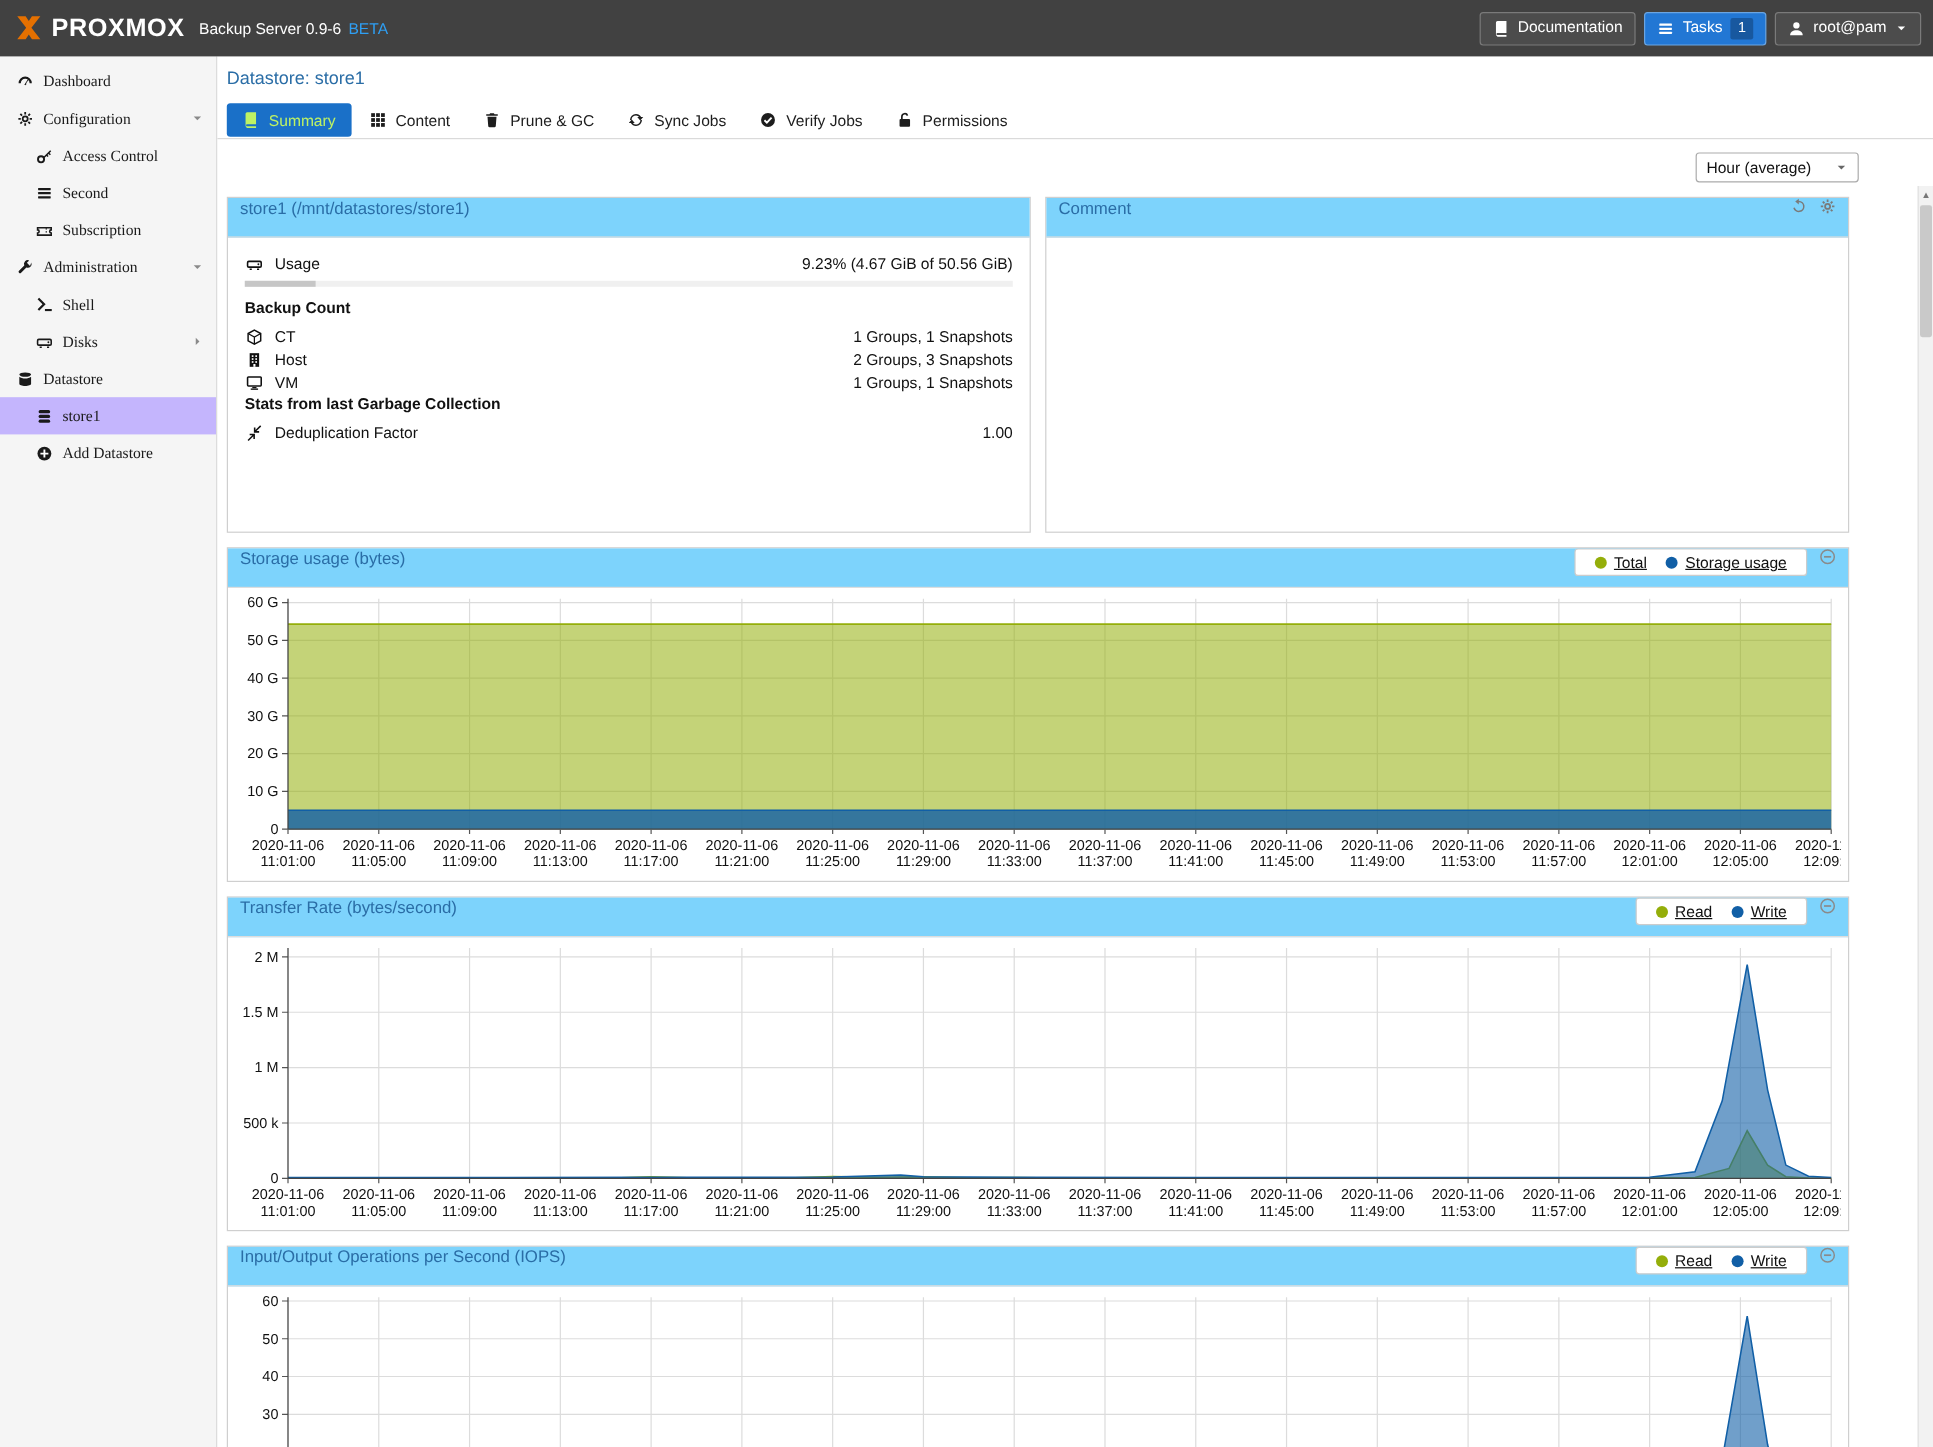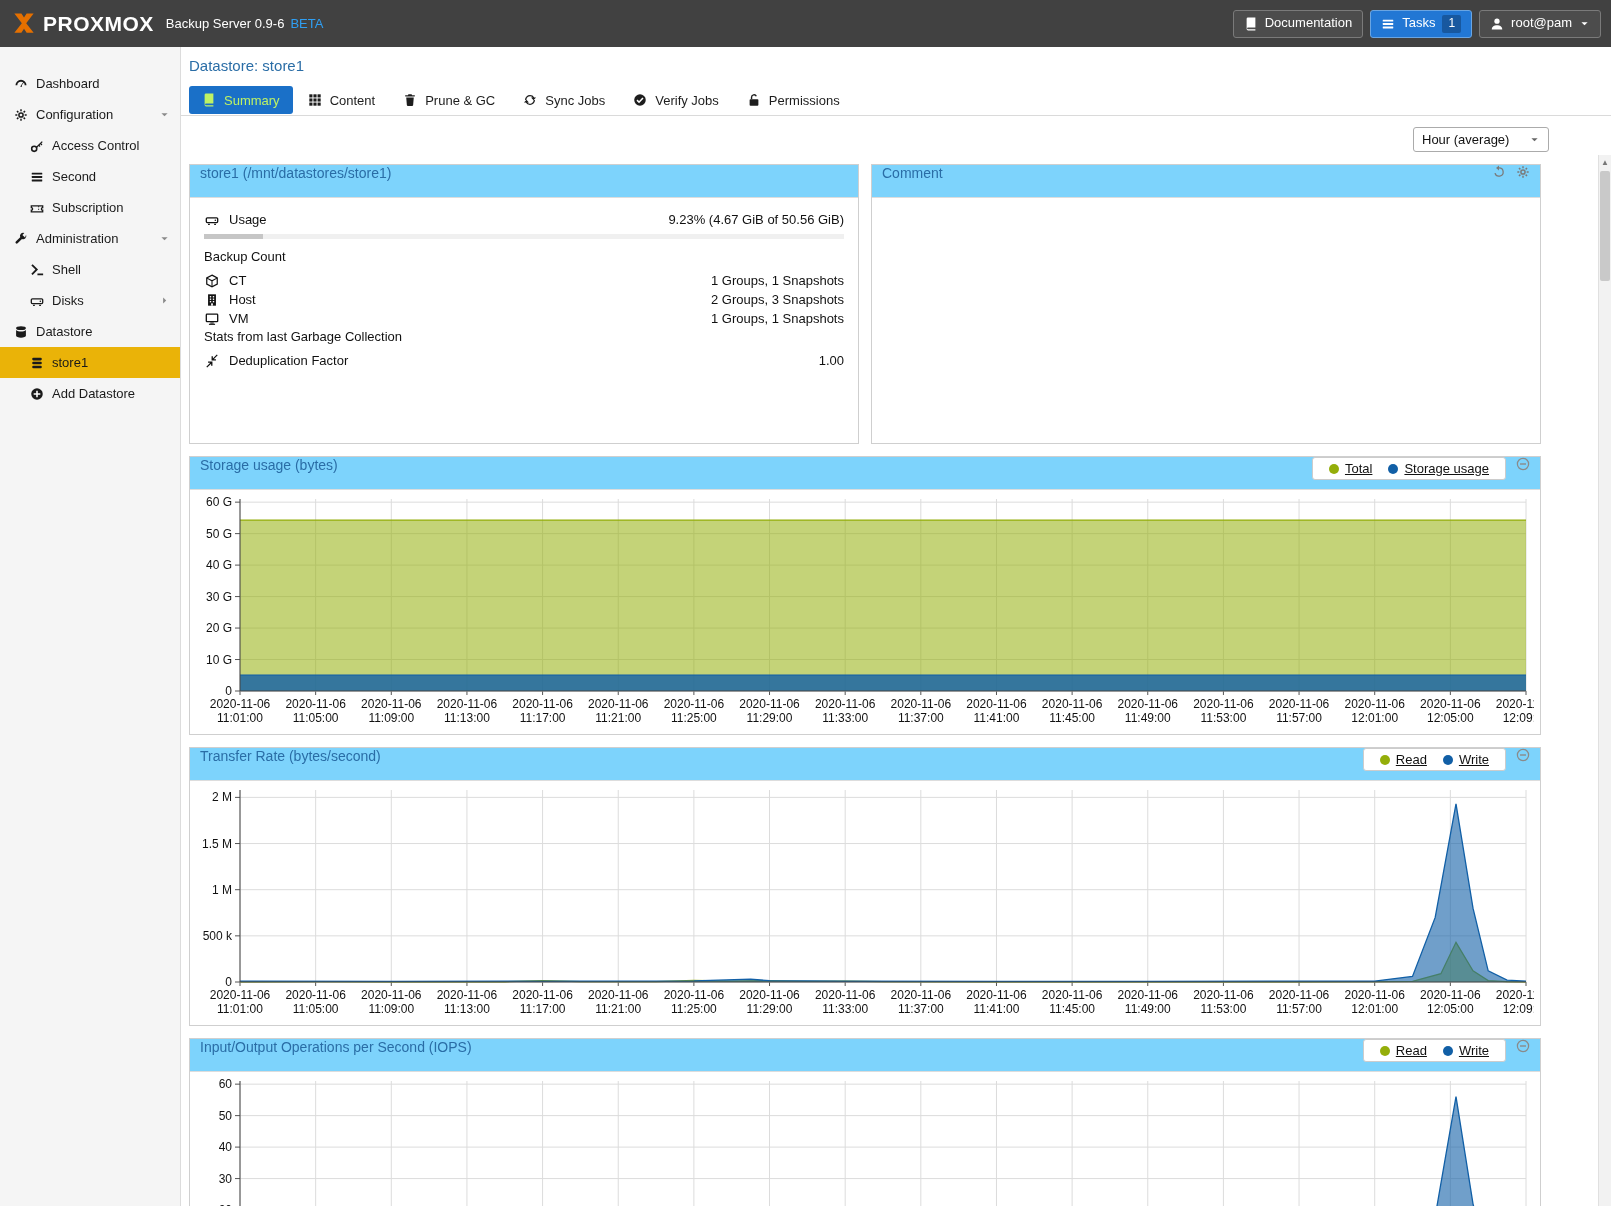--- a/index.html
+++ b/index.html
@@ -16,25 +16,25 @@
   .brand-text { font-size:21px; font-weight:bold; letter-spacing:.5px; margin-left:5px; }
   .product { margin-left:12px; font-size:13px; }
   .beta { color:#2f9ff3; margin-left:6px; cursor:pointer; text-decoration:none; }
   .topbar-right { margin-left:auto; display:flex; gap:7px; align-items:center; }
   .tb-btn { display:flex; gap:7px; background:#4c4c4c; border:1px solid #7a7a7a;
     color:#fff; font:inherit; padding:4px 10px; border-radius:3px; cursor:pointer; height:28px; }
   .tb-btn.tasks { background:#2277d4; border-color:#6aa5e2; }
   .badge { background:#18589f; color:#fff; padding:1px 6px; border-radius:2px; font-size:12px; }
   
   .sidebar { position:absolute; top:47px; left:0; bottom:0; width:181px; background:#f5f5f5;
-    border-right:1px solid #dcdcdc; padding-top:21px; z-index:5; }
+    border-right:1px solid #dcdcdc; padding-top:5px; z-index:5;font-family:Liberation Serif, serif; }
   .side-item { display:flex; align-items:center; height:31px; padding:0 10px 0 14px; gap:8px;
     cursor:pointer; color:#1a1a1a; }
   .side-item.child { padding-left:30px; }
-  .side-item.selected { background:#eab308;text-align:right; }
+  .side-item.selected { background:#c4b5fd;text-align:right; }
   .side-caret { margin-left:auto; color:#8a8a8a; }
   
   .ic { display:inline-flex; align-items:center; justify-content:center; }
   .ic svg { width:14px; height:14px; display:block; }
   .ic.caret svg { width:11px; height:11px; }
   
   .main { position:absolute; top:47px; left:181px; right:0; bottom:0; background:#fff; overflow:hidden; }
   .page-title { margin:10px 0 0 8px; font-size:15px; color:#2a6da6; }
   .tabbar { display:flex; margin:12px 0 0 8px; align-items:center; gap:2px; }
   .tab { display:flex; align-items:center; gap:8px; padding:6px 13px; color:#1d1d1d; cursor:pointer;
@@ -54,21 +54,21 @@
     border-bottom:1px solid #ddd; }
   .panel-title { color:#2a6da6; font-size:14px; }
   .tools { margin-left:auto; display:flex; gap:10px; color:#7a7a7a; }
   .tools .ic { cursor:pointer; }
   .summary-body { padding:12px 14px; }
   .srow { display:flex; align-items:center; gap:9px; height:19px; }
   .srow .ic { width:16px; color:#111; }
   .srow .val { margin-left:auto; }
   .progress { height:5px; background:#f0f0f0; margin:5px 0 10px 0; }
   .progress-fill { height:100%; background:#c6c6c6; width:0; }
-  .sheading { font-weight:normal; margin:1px 0 7px 0; }
+  .sheading { font-weight:bold; margin:1px 0 7px 0; }
   .comment-body { height:245px; }
   
   .chart-panel { margin-bottom:12px; }
   .legend { margin-left:auto; display:flex; align-items:center; border:1px solid #ccc; border-radius:3px;
     padding:2px 8px; background:#fff; }
   .litem { display:flex; align-items:center; gap:6px; padding:1px 8px; cursor:pointer;text-decoration:underline; }
   .dot { width:10px; height:10px; border-radius:50%; background:#999; }
   .collapse { margin-left:10px; color:#8a8a8a; cursor:pointer; }
   .chart-body { padding:3px 4px 0 4px; }
   .xlab, .ylab { font-size:12px; fill:#111; font-family:"Liberation Sans", sans-serif; }

